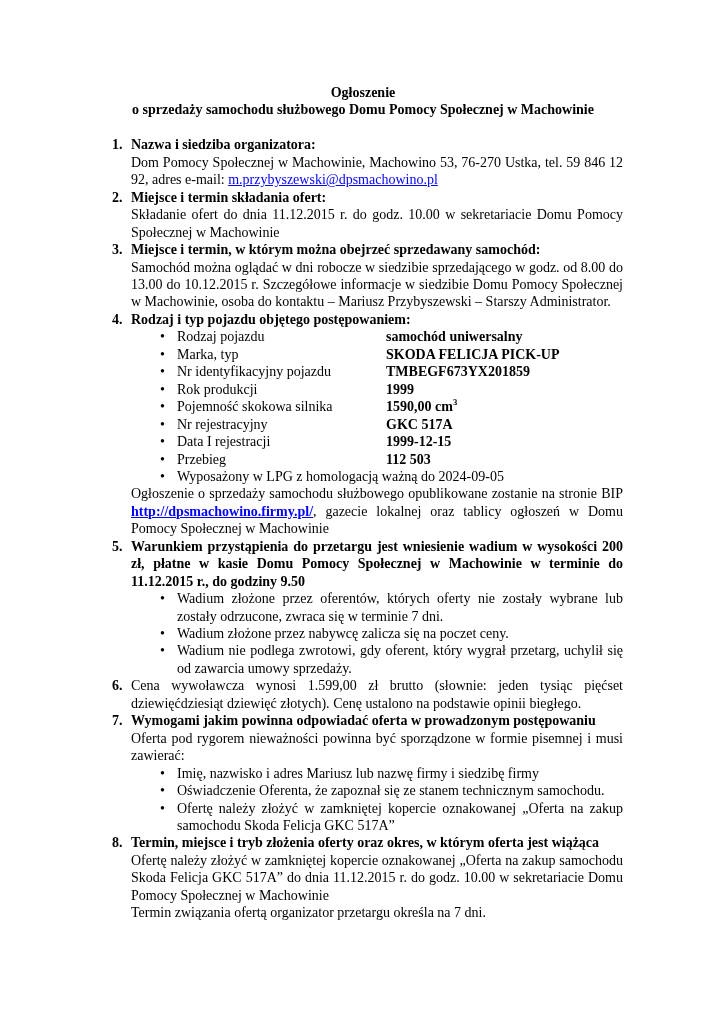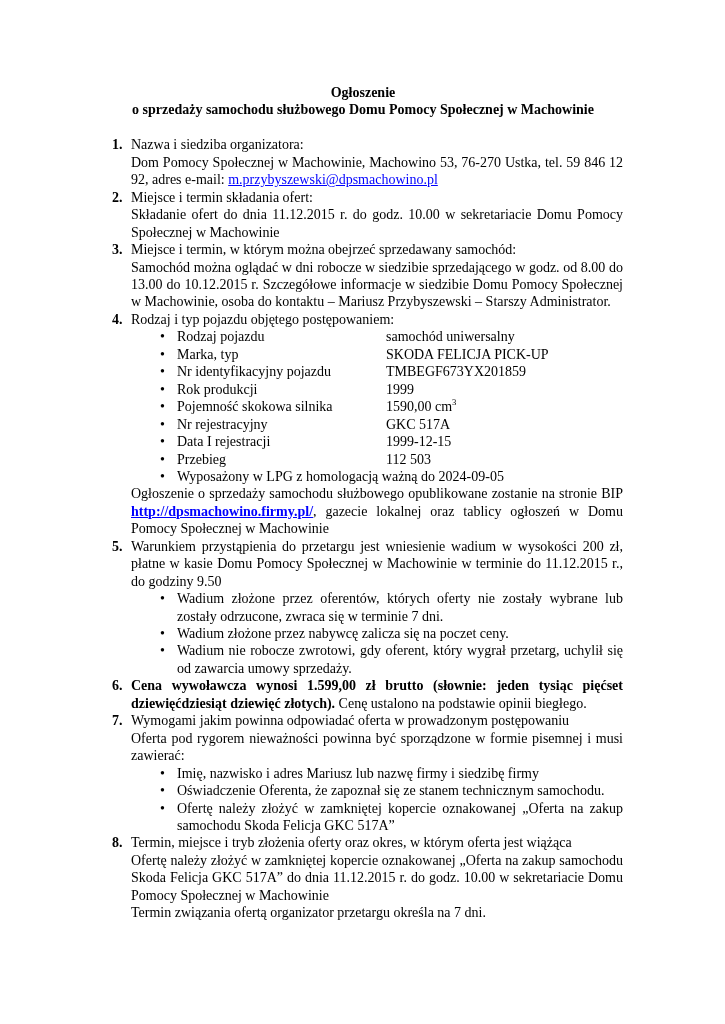--- a/index.html
+++ b/index.html
@@ -15,30 +15,30 @@
     font-size: 14px;
     line-height: 17.45px;
     overflow: hidden;
   }
   .content { position: absolute; left: 103px; top: 84px; width: 520px; }
   .doc-title { text-align: center; font-weight: 700; }
   .spacer { height: 17.45px; }
   .item { display: flex; align-items: flex-start; }
   .item-num { flex: 0 0 28px; padding-left: 9px; font-weight: 700; }
   .item-content { flex: 1; min-width: 0; }
-  .heading { font-weight: 400; text-align: justify; }
+  .heading { font-weight: 700; text-align: justify; }
   .para { text-align: justify; }
-  .bold { font-weight: 700; }
+  .bold { font-weight: 400; }
   .doc-link { color: var(--link-color, #0000ff); text-decoration: underline; cursor: pointer; }
   .doc-link.bold { font-weight: 700; }
   .bullet-row { display: flex; align-items: flex-start; }
   .bullet-glyph { flex: 0 0 17px; margin-left: 29px; }
   .bullet-text { flex: 1; min-width: 0; text-align: justify; }
   .spec-label { flex: 0 0 209px; }
-  .spec-value { flex: 1; min-width: 0; }
+  .spec-value { flex: 1; min-width: 0; font-weight: bold; }
   sup { font-size: 0.62em; line-height: 0; vertical-align: super; }
 </style>
 </head>
 <body>
 
 <div class="page">
   <div class="content">
 
     <div class="doc-title">
       <div>Ogłoszenie</div>
@@ -131,21 +131,21 @@
         <div class="bullet-row">
           <div class="bullet-glyph">•</div>
           <div class="bullet-text">Wadium złożone przez oferentów, których oferty nie zostały wybrane lub zostały odrzucone, zwraca się w terminie 7 dni.</div>
         </div>
         <div class="bullet-row">
           <div class="bullet-glyph">•</div>
           <div class="bullet-text">Wadium złożone przez nabywcę zalicza się na poczet ceny.</div>
         </div>
         <div class="bullet-row">
           <div class="bullet-glyph">•</div>
-          <div class="bullet-text">Wadium nie robocze zwrotowi, gdy oferent, który wygrał przetarg, uchylił się od zawarcia umowy sprzedaży.</div>
+          <div class="bullet-text">Wadium nie podlega zwrotowi, gdy oferent, który wygrał przetarg, uchylił się od zawarcia umowy sprzedaży.</div>
         </div>
       </div>
     </div>
 
     <div class="item">
       <div class="item-num">6.</div>
       <div class="item-content">
         <div class="para"><span class="bold">Cena wywoławcza wynosi 1.599,00 zł brutto (słownie: jeden tysiąc pięćset dziewięćdziesiąt dziewięć złotych).</span><span> Cenę ustalono na podstawie opinii biegłego.</span></div>
       </div>
     </div>

